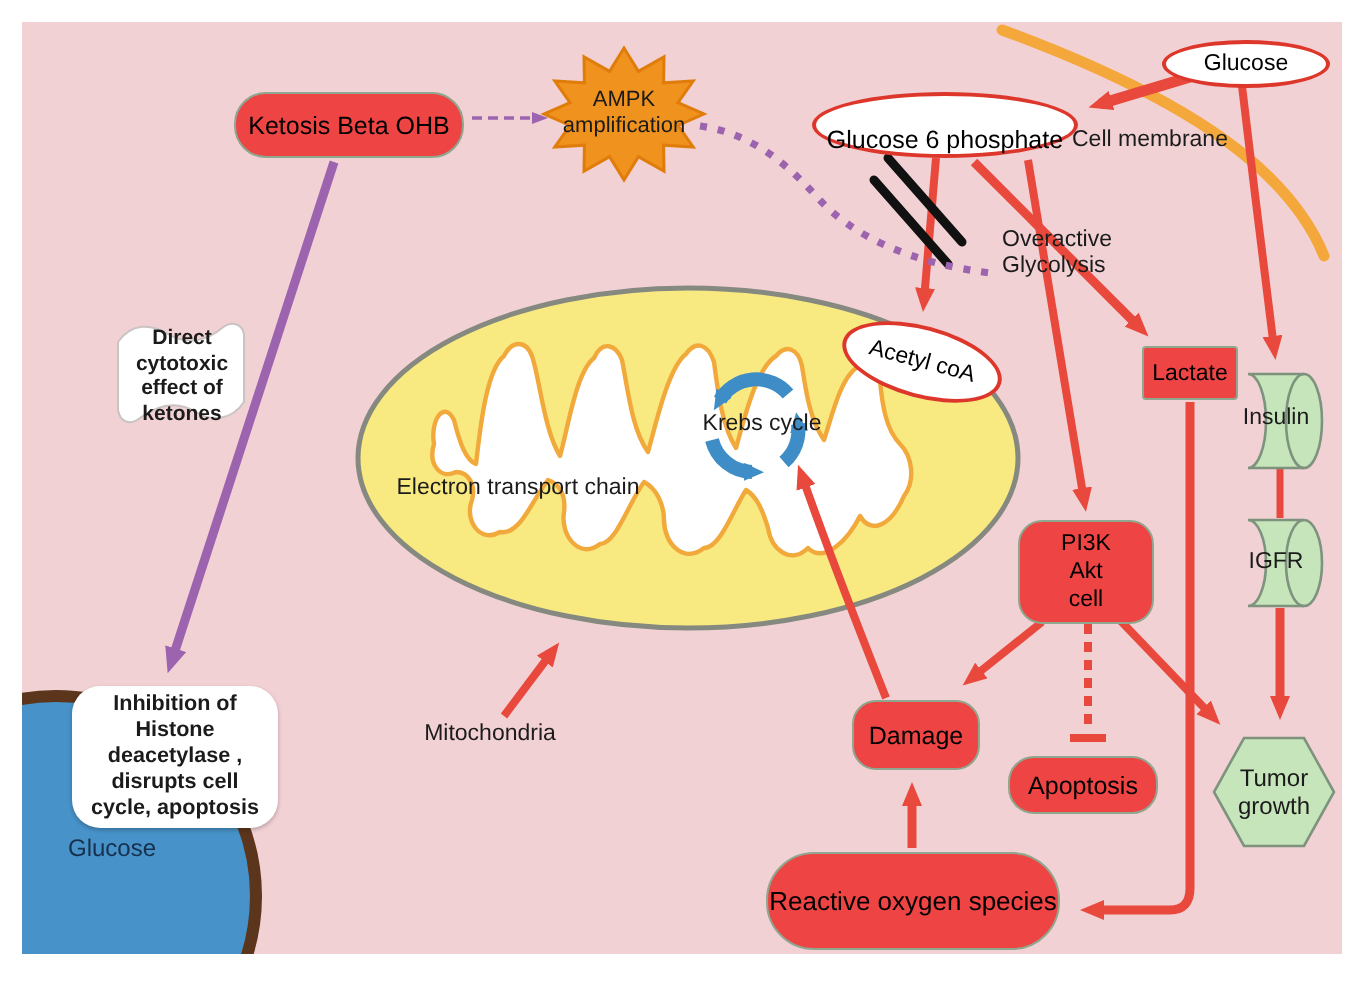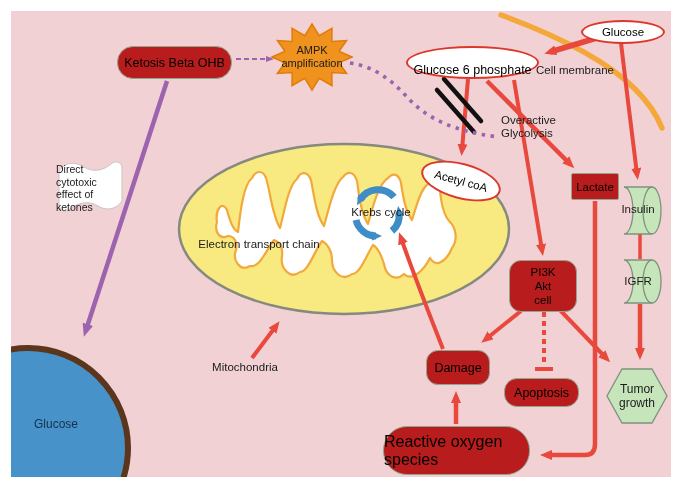--- a/index.html
+++ b/index.html
@@ -4,23 +4,23 @@
 <style>
   html,body{margin:0;padding:0;background:#ffffff;}
   .page{position:relative;width:684px;height:491px;background:#ffffff;overflow:hidden;
         font-family:"Liberation Sans",sans-serif;}
   .canvas{position:absolute;left:11px;top:11px;width:660px;height:466px;background:#f2d1d5;overflow:hidden;}
   .world{position:absolute;left:-11px;top:-11px;width:684px;height:491px;}
   svg{position:absolute;left:0;top:0;}
   .lbl{position:absolute;color:#1b1b1b;text-align:center;line-height:1.15;white-space:nowrap;}
   .oval-red{position:absolute;background:#ffffff;border:2px solid #dd372c;border-radius:50%;
             display:flex;align-items:center;justify-content:center;}
-  .box-green{position:absolute;background:#b91c1c;border:1px solid #8fa78f;
+  .box-green{position:absolute;background:#ef4444;border:1px solid #8fa78f;
              display:flex;align-items:center;justify-content:center;flex-direction:column;}
-  .flag-text{position:absolute;text-align:left;color:#1b1b1b;}
+  .flag-text{position:absolute;text-align:center;color:#1b1b1b;font-weight:bold;}
   .nucleus-lbl{color:#16304d;font-weight:bold;}
 </style>
 </head>
 <body>
 
 <div class="page">
   <div class="canvas">
     <div class="world">
 
       <svg width="684" height="491" viewBox="0 0 684 491">
@@ -173,31 +173,41 @@
 
       <div class="box-green" style="left:426px;top:350px;width:62px;height:33px;border-radius:12px;font-size:12.5px;">
         <span>Damage</span>
       </div>
 
       <div class="lbl" style="left:607px;top:382px;width:60px;font-size:12px;line-height:14px;">
         <div>Tumor</div>
         <div>growth</div>
       </div>
 
-      <div class="box-green" style="left:383px;top:426px;width:145px;height:47px;border-radius:24px;font-size:16px;">
+      <div class="box-green" style="left:383px;top:426px;width:145px;height:47px;border-radius:24px;font-size:13px;">
         <span>Reactive oxygen species</span>
       </div>
 
       <div class="flag-text" style="left:56px;top:163px;width:70px;font-size:10.5px;line-height:12.5px;">
         <div>Direct</div>
         <div>cytotoxic</div>
         <div>effect of</div>
         <div>ketones</div>
       </div>
 
+      <div style="position:absolute;left:36px;top:343px;width:103px;height:71px;background:#ffffff;border-radius:14px;
+                  box-shadow:0 1px 2px rgba(0,0,0,0.25);display:flex;align-items:center;justify-content:center;">
+        <div class="flag-text" style="position:static;font-size:10.8px;line-height:13px;">
+          <div>Inhibition of</div>
+          <div>Histone</div>
+          <div>deacetylase ,</div>
+          <div>disrupts cell</div>
+          <div>cycle, apoptosis</div>
+        </div>
+      </div>
 
       <div class="lbl nucleus-lbl" style="left:24px;top:418px;width:64px;font-size:12px;font-weight:normal;color:#16304d;">
         <span>Glucose</span>
       </div>
 
     </div>
   </div>
 </div>
 
 </body></html>

